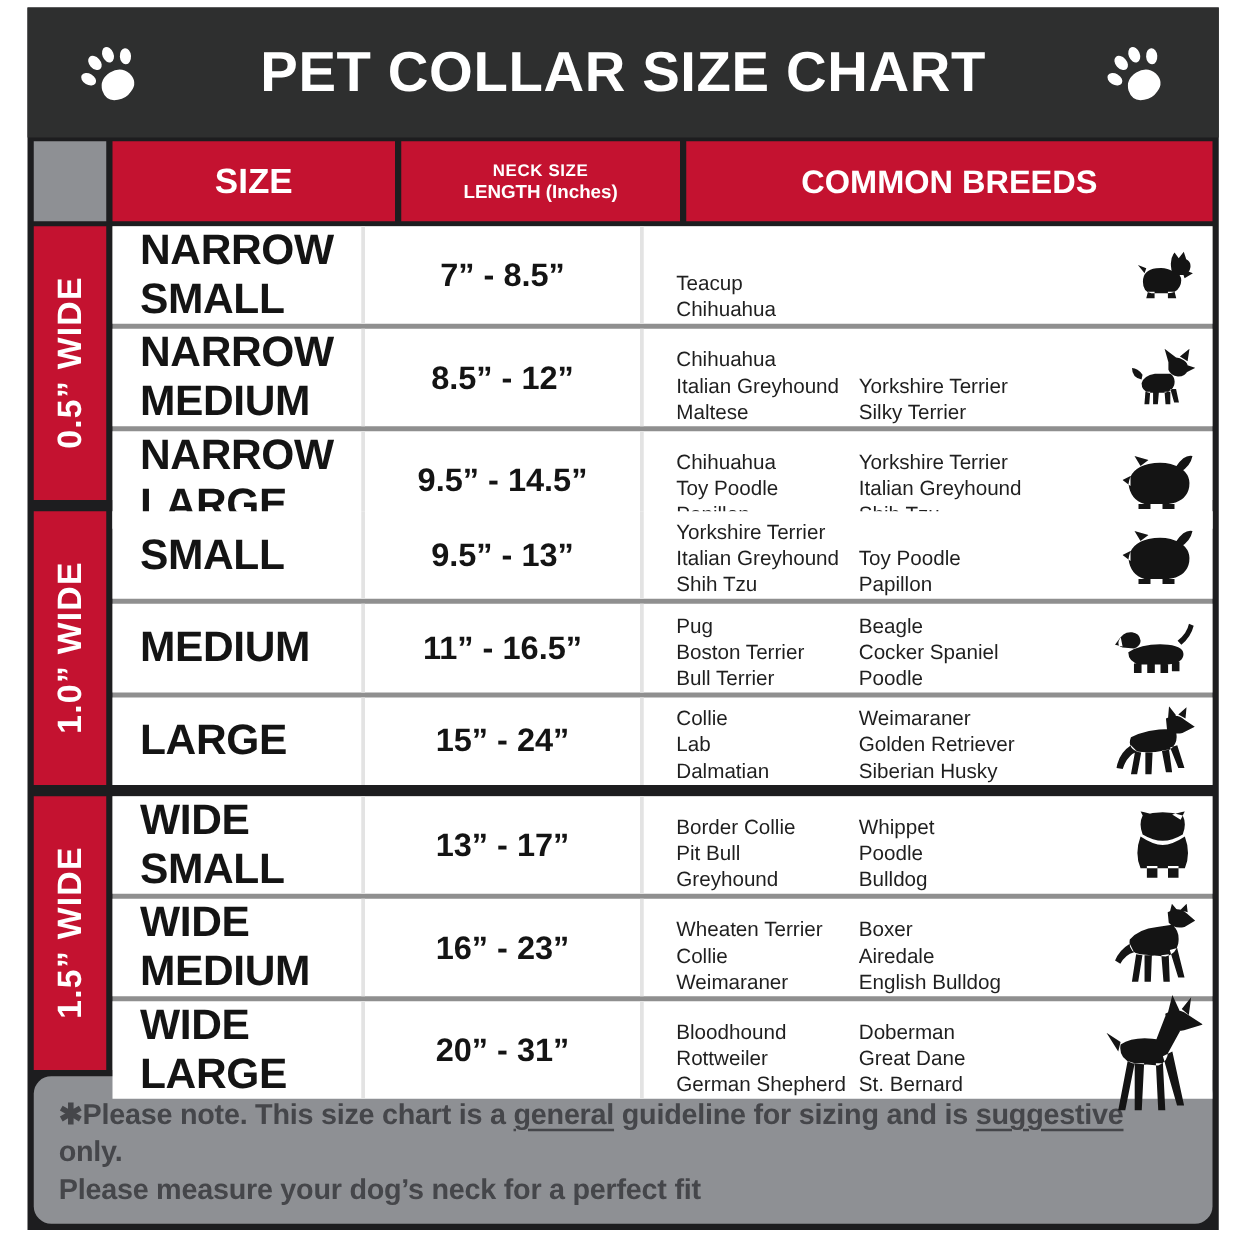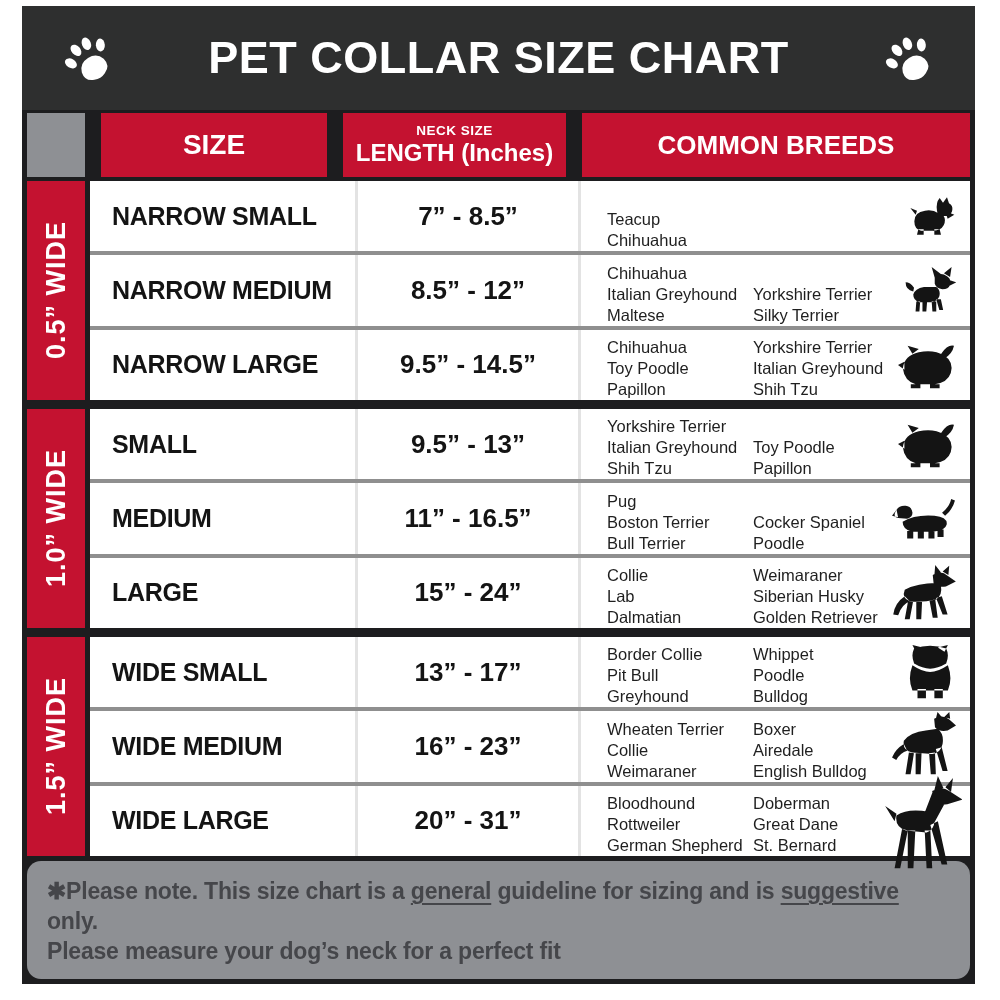--- a/index.html
+++ b/index.html
@@ -5,37 +5,37 @@
   * { margin:0; padding:0; box-sizing:border-box; }
   html,body { width:1000px; height:1000px; background:#ffffff; font-family:"Liberation Sans", sans-serif; }
   .sheet { position:absolute; left:22px; top:6px; width:953px; background:#1d1d1f; padding:0 5px 5px 5px; }
 
   
   .titlebar { height:104px; background:#2e2f2f; display:flex; align-items:center; justify-content:space-between; padding:0 38px; margin:0 -5px; }
   .title { color:#ffffff; font-size:45px; font-weight:700; letter-spacing:0.5px; white-space:nowrap; }
   .paw { width:56px; height:56px; }
 
   
-  .thead { display:flex; gap:16px; height:64px; margin-top:3px; }
+  .thead { display:flex; gap:5px; height:64px; margin-top:3px; }
   .corner { width:58px; background:#8e9094; }
   .th { background:#c41230; color:#fff; display:flex; flex-direction:column; align-items:center; justify-content:center; text-align:center; }
   .th-size { width:226px; font-size:28px; font-weight:700; }
   .th-neck { width:223px; }
   .th-neck .small { font-size:13.5px; font-weight:700; letter-spacing:0.5px; }
-  .th-neck .big { font-size:24px; font-weight:700; margin-top:1px; }
+  .th-neck .big { font-size:15px; font-weight:700; margin-top:1px; }
   .th-breeds { flex:1; font-size:26px; font-weight:700; }
 
   
   .tbody { display:flex; flex-direction:column; gap:9px; margin-top:4px; }
   .group { display:flex; gap:5px; height:219px; }
   .band { width:58px; background:#c41230; display:flex; align-items:center; justify-content:center; }
   .band span { writing-mode:vertical-rl; transform:rotate(180deg); color:#fff; font-size:27px; font-weight:700; letter-spacing:1px; white-space:nowrap; }
   .rows { flex:1; display:flex; flex-direction:column; gap:4px; background:#8f8f8f; }
   .row { flex:1; background:#ffffff; display:flex; position:relative; }
-  .c-size { width:268px; border-right:3px solid #e3e3e3; display:flex; align-items:center; padding-left:22px; font-size:25px; font-weight:700; color:#141414; letter-spacing:-0.3px; }
+  .c-size { width:202px; border-right:3px solid #e3e3e3; display:flex; align-items:center; padding-left:22px; font-size:34px; font-weight:700; color:#141414; letter-spacing:-0.3px; }
   .c-neck { width:223px; border-right:3px solid #e3e3e3; display:flex; align-items:center; justify-content:center; font-size:26px; font-weight:700; color:#141414; }
   .c-breeds { flex:1; display:flex; align-items:flex-end; padding-left:26px; position:relative; }
   .bcol { list-style:none; font-size:16.5px; line-height:21px; color:#1f1f1f; }
   .bcol1 { width:146px; }
   .bcol2 { flex:1; }
   .dog-icon { position:absolute; right:14px; top:50%; transform:translateY(-50%); fill:#141414; z-index:3; }
 
   
   .footer { margin-top:5px; background:#8e9094; padding:15px 20px 13px 20px;border-radius:14px; }
   .footer p { font-size:23px; font-weight:700; color:#45464a; line-height:30px; letter-spacing:-0.2px; }
@@ -167,42 +167,43 @@
   <div class="row">
     <div class="c-size">MEDIUM</div>
     <div class="c-neck">11” - 16.5”</div>
     <div class="c-breeds">
       <ul class="bcol bcol1">
                 <li>Pug</li>
                 <li>Boston Terrier</li>
                 <li>Bull Terrier</li>
               </ul>
       <ul class="bcol bcol2">
+                <li>Beagle</li>
                 <li>Cocker Spaniel</li>
                 <li>Poodle</li>
               </ul>
     <svg viewBox="0 0 84 58" class="dog-icon" style="height: 44px;">
                 <path d="M66,22 Q76,14 78,4 L83,6 Q80,18 70,26 Z M4,22 Q8,12 18,13 Q26,14 27,22 Q27,28 20,30 L8,29 Q2,28 4,22 Z M6,18 L0,26 L8,28 Z M18,16 Q26,14 24,24 Q22,30 17,28 Z M14,34 Q30,24 56,26 Q74,28 72,38 Q70,46 54,47 L26,47 Q14,44 14,34 Z M20,46 L28,46 L28,56 L20,56 Z M34,47 L42,47 L42,56 L34,56 Z M48,47 L56,47 L56,56 L48,56 Z M60,44 L68,44 L68,54 L60,54 Z"></path>
               </svg>
             </div>
   </div>
 
   <div class="row">
     <div class="c-size">LARGE</div>
     <div class="c-neck">15” - 24”</div>
     <div class="c-breeds">
       <ul class="bcol bcol1">
                 <li>Collie</li>
                 <li>Lab</li>
                 <li>Dalmatian</li>
               </ul>
       <ul class="bcol bcol2">
                 <li>Weimaraner</li>
+                <li>Golden Retriever</li>
                 <li>Siberian Husky</li>
-                <li>Golden Retriever</li>
               </ul>
     <svg viewBox="0 0 86 68" class="dog-icon" style="height: 56px;">
                 <path d="M60,12 L61,0 L68,9 Z M70,8 L78,1 L77,12 Z M58,12 Q68,6 76,13 L86,20 L74,26 Q64,28 59,22 Z M24,30 Q40,22 62,22 L68,26 Q70,36 62,42 Q44,46 30,44 Q20,40 24,30 Z M24,38 Q12,46 10,60 L16,61 Q20,48 30,44 Z M28,44 L24,66 L30,66 L34,45 Z M38,45 L38,66 L44,66 L45,45 Z M54,43 L58,64 L64,64 L61,42 Z M62,40 L70,60 L76,60 L69,38 Z"></path>
               </svg>
             </div>
   </div>
 </div>
   </div>
 
   <div class="group">

